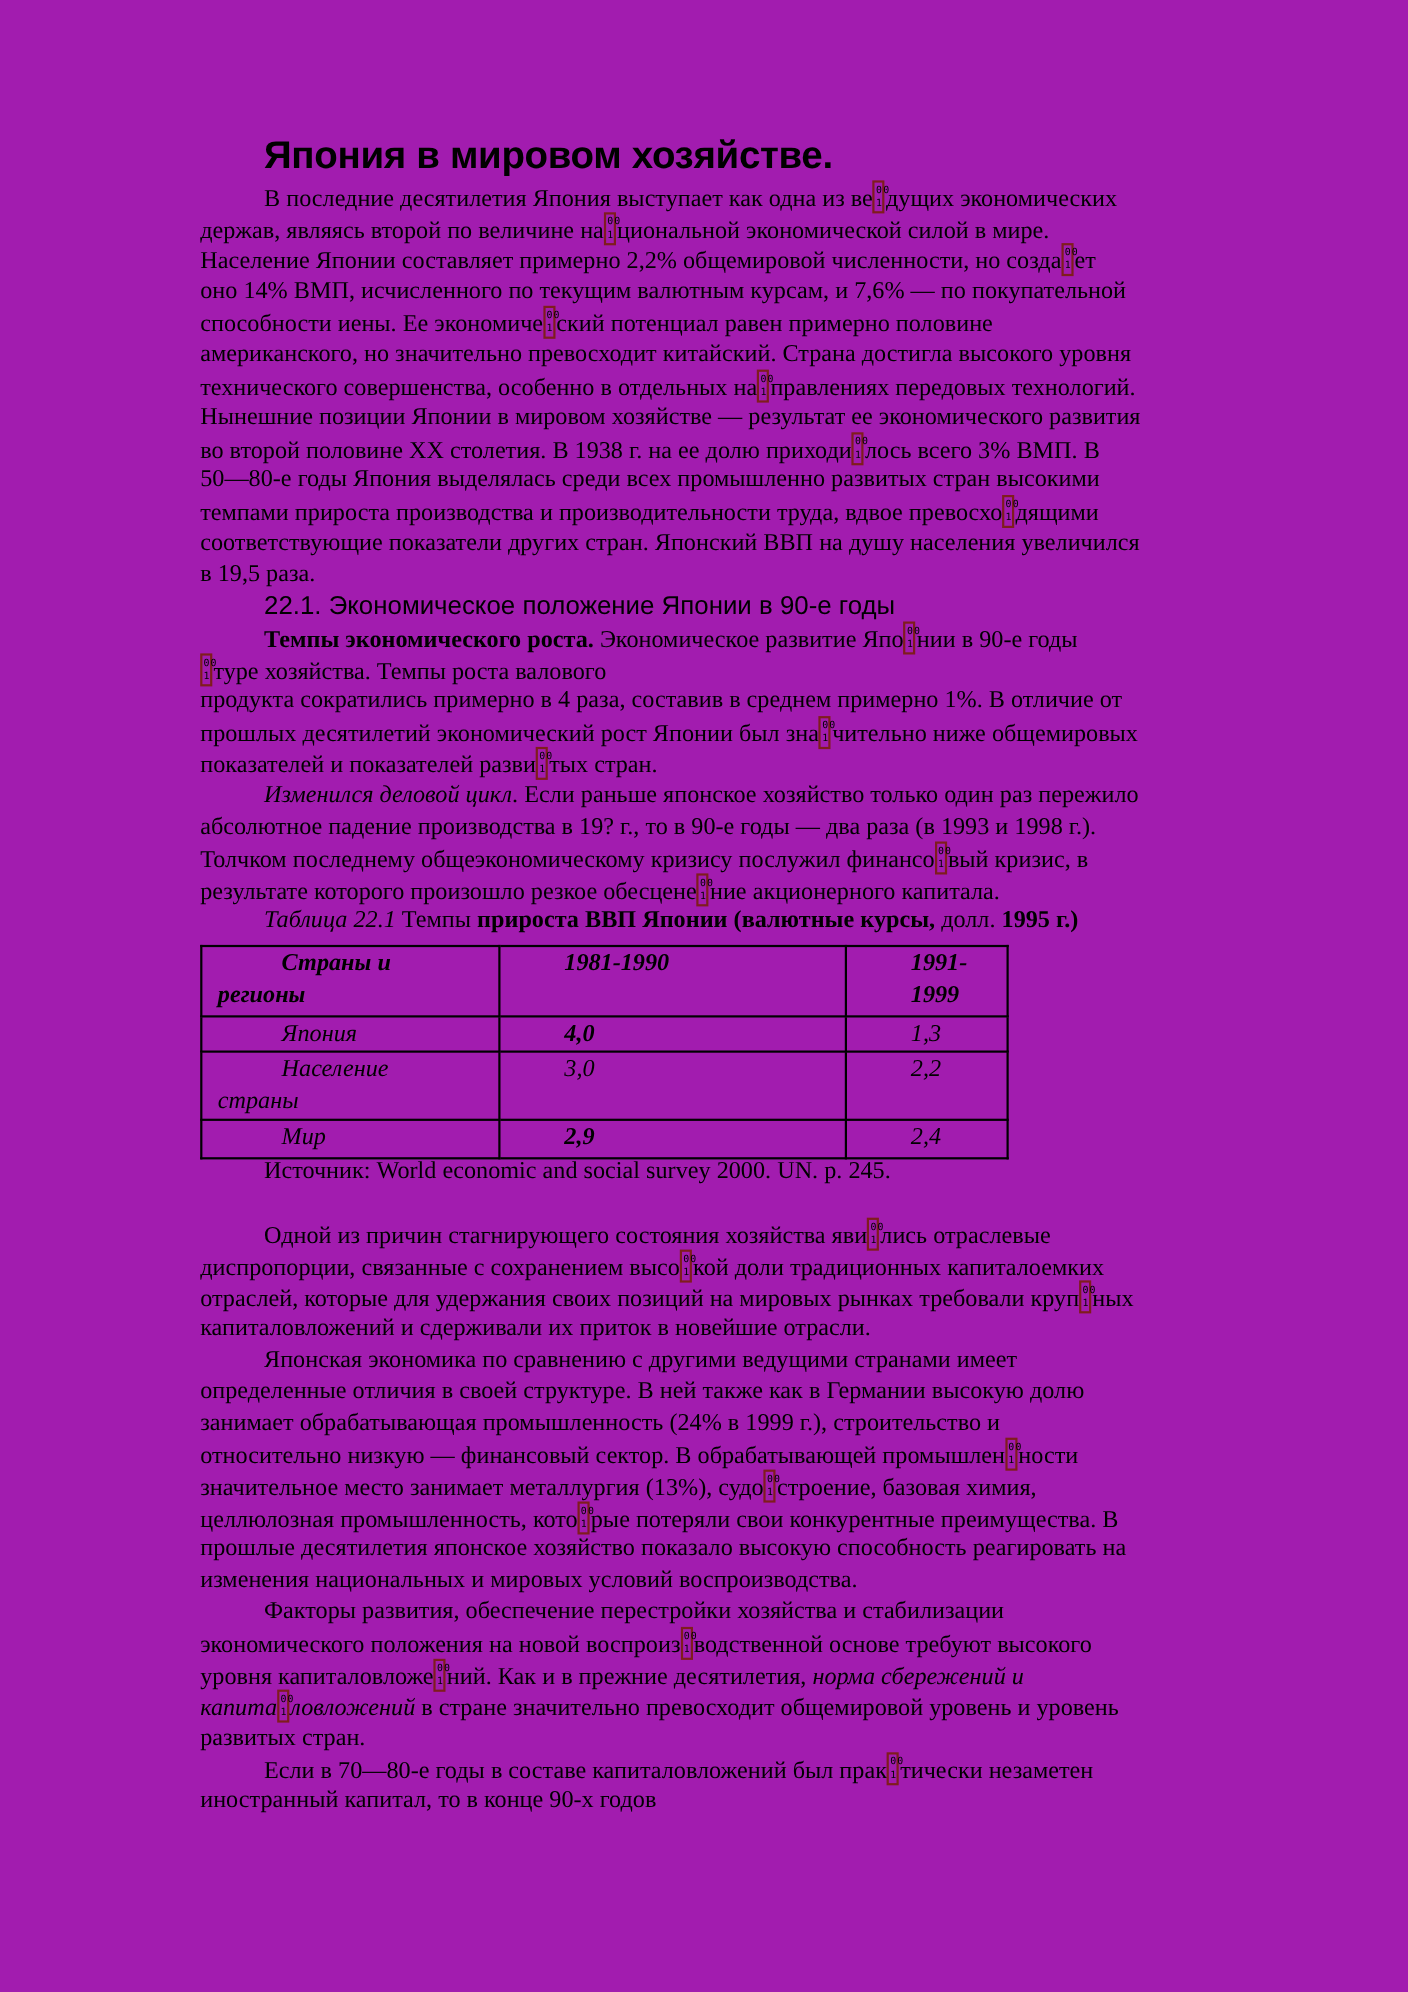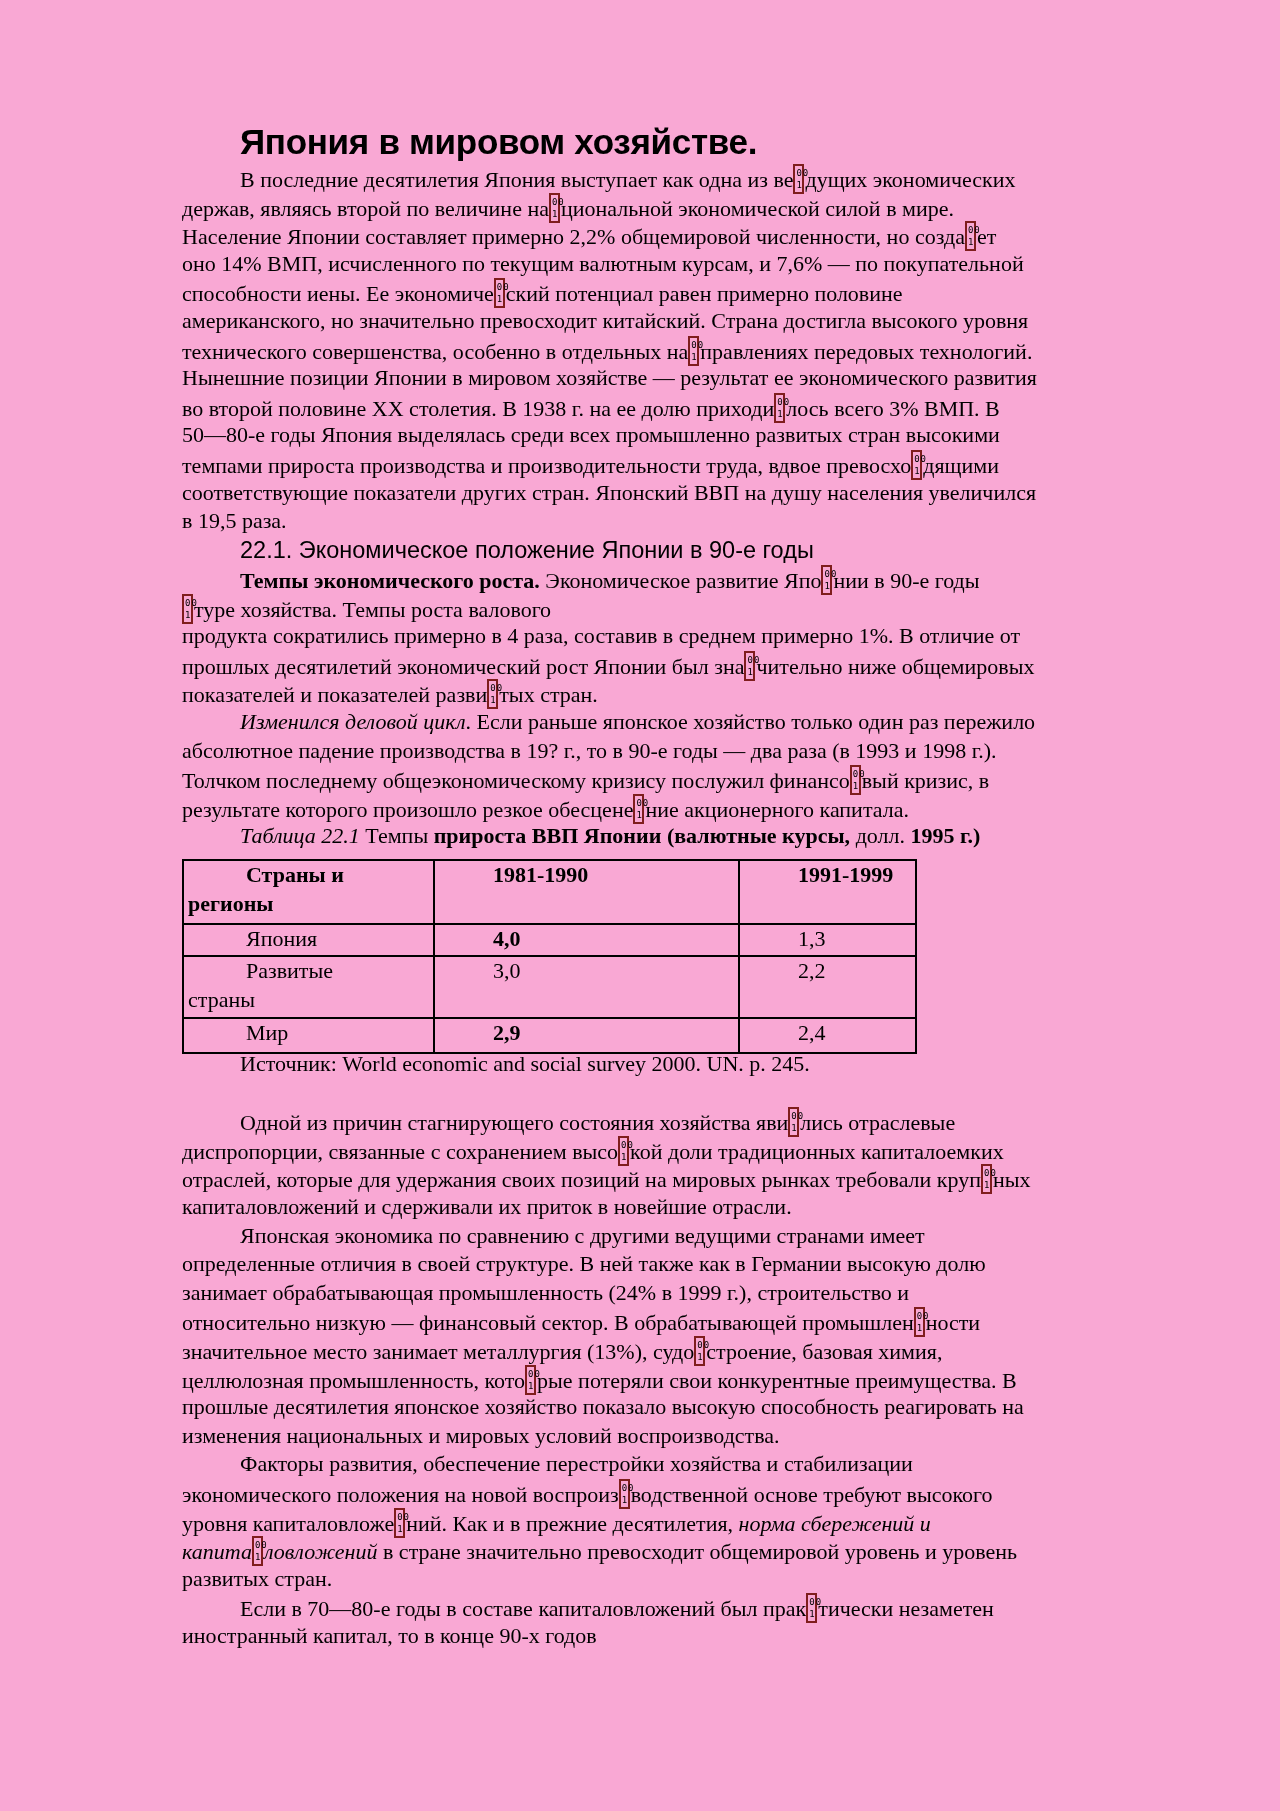--- a/index.html
+++ b/index.html
@@ -1,17 +1,17 @@
 <!DOCTYPE html>
 <html><head>
 <meta charset="utf-8">
 <style>
   html, body { margin: 0; padding: 0; background: #ffffff; }
   body { width: 1280px; height: 1811px; position: relative; overflow: hidden; color: #000; }
-  .page { position: absolute; left: 0; top: 0; width: 1280px; height: 1811px; background: #f9a8d4; }
+  .page { position: absolute; left: 0; top: 0; width: 1280px; height: 1811px; background: #a21caf; }
   .title {
     position: absolute; left: 240px; top: 122px;
     font-family: "Liberation Sans", "DejaVu Sans", sans-serif;
     font-weight: bold; font-size: 35px; line-height: 40px; letter-spacing: -0.3px;
     white-space: nowrap;
   }
   .heading {
     position: absolute; left: 240px; top: 536px;
     font-family: "Liberation Sans", "DejaVu Sans", sans-serif;
     font-size: 23.5px; line-height: 28px; white-space: nowrap;
@@ -32,21 +32,21 @@
     font-style: normal; font-weight: normal;
   }
   .tofu .t-top { position: absolute; top: 2px; left: 1px; letter-spacing: 1px; }
   .tofu .t-bot { position: absolute; bottom: 2px; left: 1px; }
   table.data {
     position: absolute; left: 182px; top: 859px; width: 735px;
     border-collapse: collapse;
     font-family: "Liberation Serif", "DejaVu Serif", serif; font-size: 22px;
   }
   table.data td {
-    border: 2.5px solid #000; vertical-align: top; padding: 0 4px; line-height: 28.6px;
+    border: 2.5px solid #000; vertical-align: top; padding: 0 14px; line-height: 28.6px; font-style: italic;
   }
   table.data td.c0 { width: 241px; }
   table.data td.c1 { width: 241px; padding-left: 58px; }
   table.data td.c2 { padding-left: 58px; }
   table.data tr.h1 td { height: 62px; }
   table.data tr.r1 td { height: 30px; margin-left: 36px; }
   table.data tr.r2 td { height: 60px; }
   table.data tr.r3 td { height: 33px; }
   .wrap-first { display: block; padding-left: 58px; }
   .wrap-rest { display: block; }
@@ -100,21 +100,21 @@
     </tr>
     <tr class="r1">
       <td class="c0">
         <span class="wrap-first">Япония</span>
       </td>
       <td class="c1 b">4,0</td>
       <td class="c2">1,3</td>
     </tr>
     <tr class="r2">
       <td class="c0">
-        <span class="wrap-first">Развитые</span>
+        <span class="wrap-first">Население</span>
         <span class="wrap-rest">страны</span>
       </td>
       <td class="c1">3,0</td>
       <td class="c2">2,2</td>
     </tr>
     <tr class="r3">
       <td class="c0">
         <span class="wrap-first">Мир</span>
       </td>
       <td class="c1 b">2,9</td>

